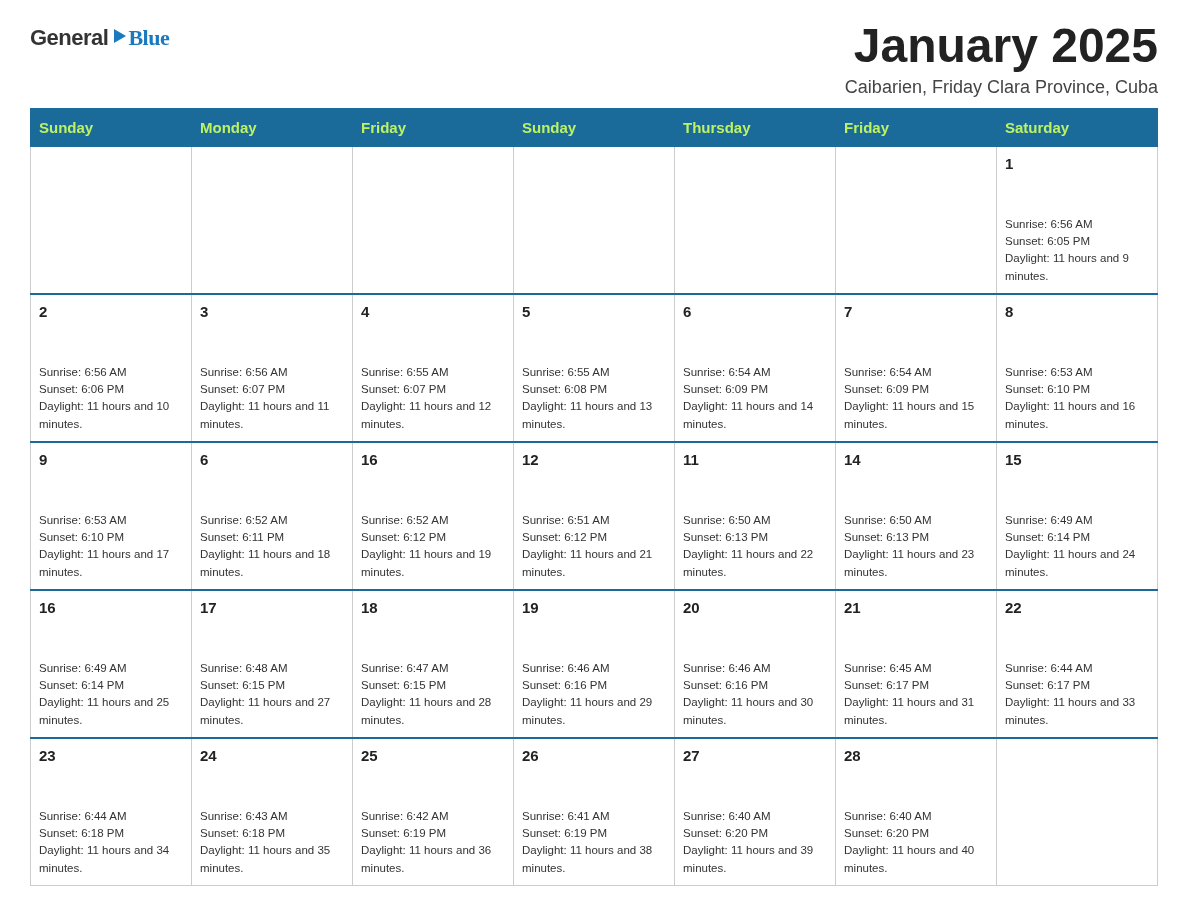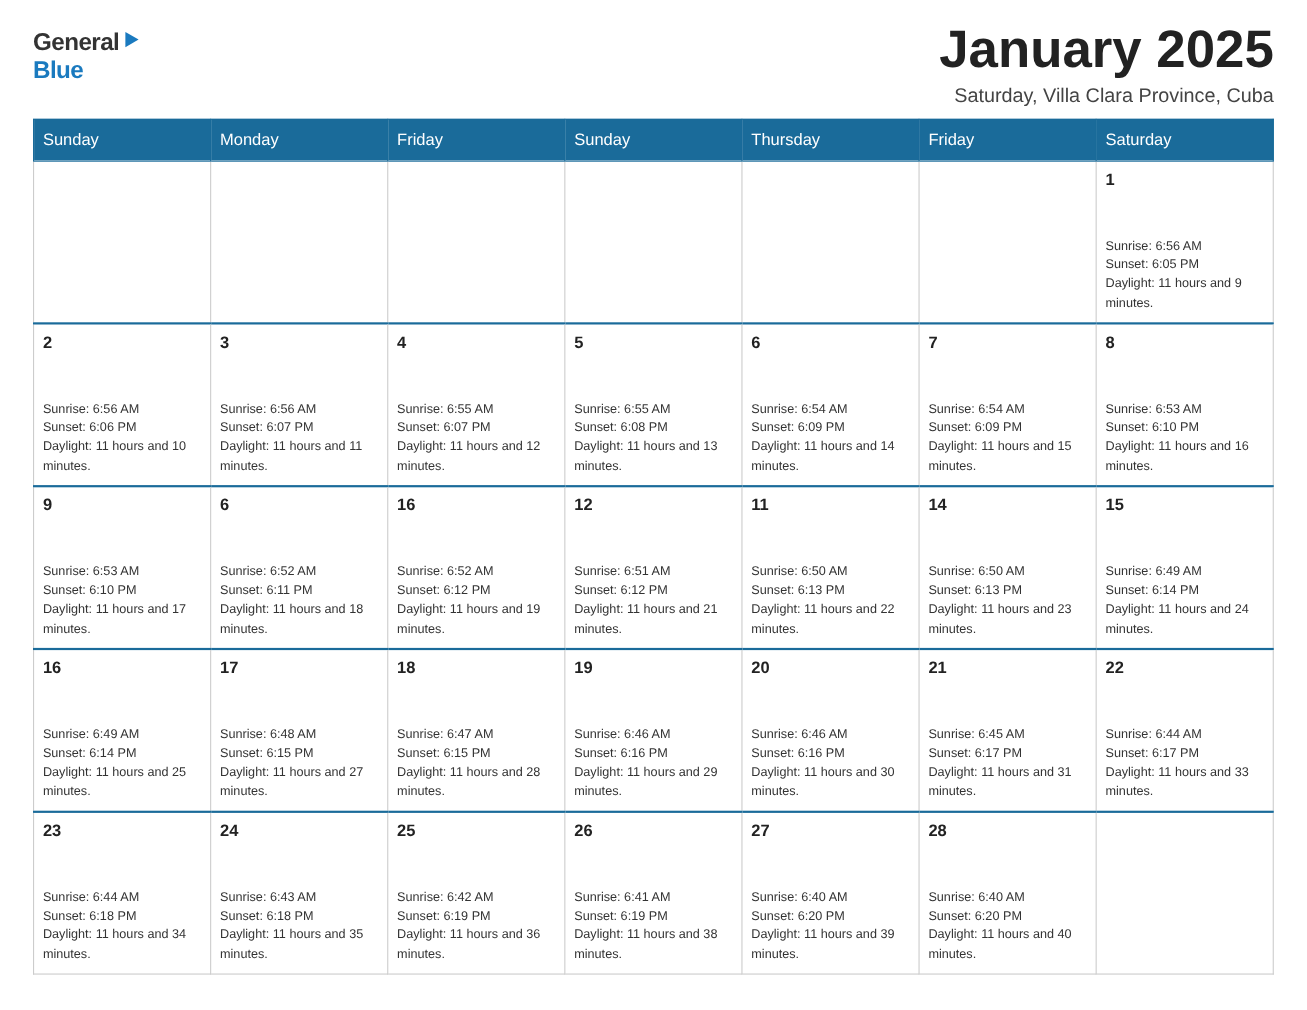--- a/index.html
+++ b/index.html
@@ -10,36 +10,37 @@
       color: #333;
     }
     .header {
       display: flex;
       justify-content: space-between;
       align-items: flex-start;
       margin-bottom: 10px;
     }
     .logo {
       display: flex;
-      flex-direction: column;
+      flex-direction: row;
       align-items: flex-start;
       padding-top: 5px;
       justify-content: flex-end;
     }
     .logo-general {
       font-size: 22px;
       font-weight: bold;
       color: #333;
       letter-spacing: -0.5px;
     }
     .logo-blue {
       font-size: 22px;
       font-weight: bold;
       color: #1a7abf;
       letter-spacing: -0.5px;
+      font-family: Liberation Serif, serif;
     }
     .title-block {
       text-align: right;
     }
     .main-title {
       font-size: 48px;
       font-weight: bold;
       color: #222;
       line-height: 1.1;
     }
@@ -48,24 +49,24 @@
       color: #444;
       margin-top: 4px;
     }
     .calendar {
       width: 100%;
       border-collapse: collapse;
       margin-top: 10px;
     }
     .calendar th {
       background-color: #1a6b9a;
-      color: #ffffff;
+      color: #bef264;
       padding: 10px 8px;
       font-size: 15px;
-      font-weight: normal;
+      font-weight: bold;
       text-align: left;
       border: 1px solid #1a6b9a;
     }
     .calendar td {
       vertical-align: top;
       padding: 8px;
       border: 1px solid #ccc;
       width: 14.28%;
       min-height: 110px;
       height: 110px;
@@ -112,21 +113,21 @@
           <polygon points="4,2 16,9 4,16" fill="#1a7abf"></polygon>
         </svg>
       </span>
     </div>
     <div>
       <span class="logo-blue">Blue</span>
     </div>
   </div>
   <div class="title-block">
     <div class="main-title">January 2025</div>
-    <div class="subtitle">Saturday, Villa Clara Province, Cuba</div>
+    <div class="subtitle">Caibarien, Friday Clara Province, Cuba</div>
   </div>
 </div>
 
 <table class="calendar">
   <thead>
     <tr>
       <th>Sunday</th>
       <th>Monday</th>
       <th>Friday</th>
       <th>Sunday</th>

